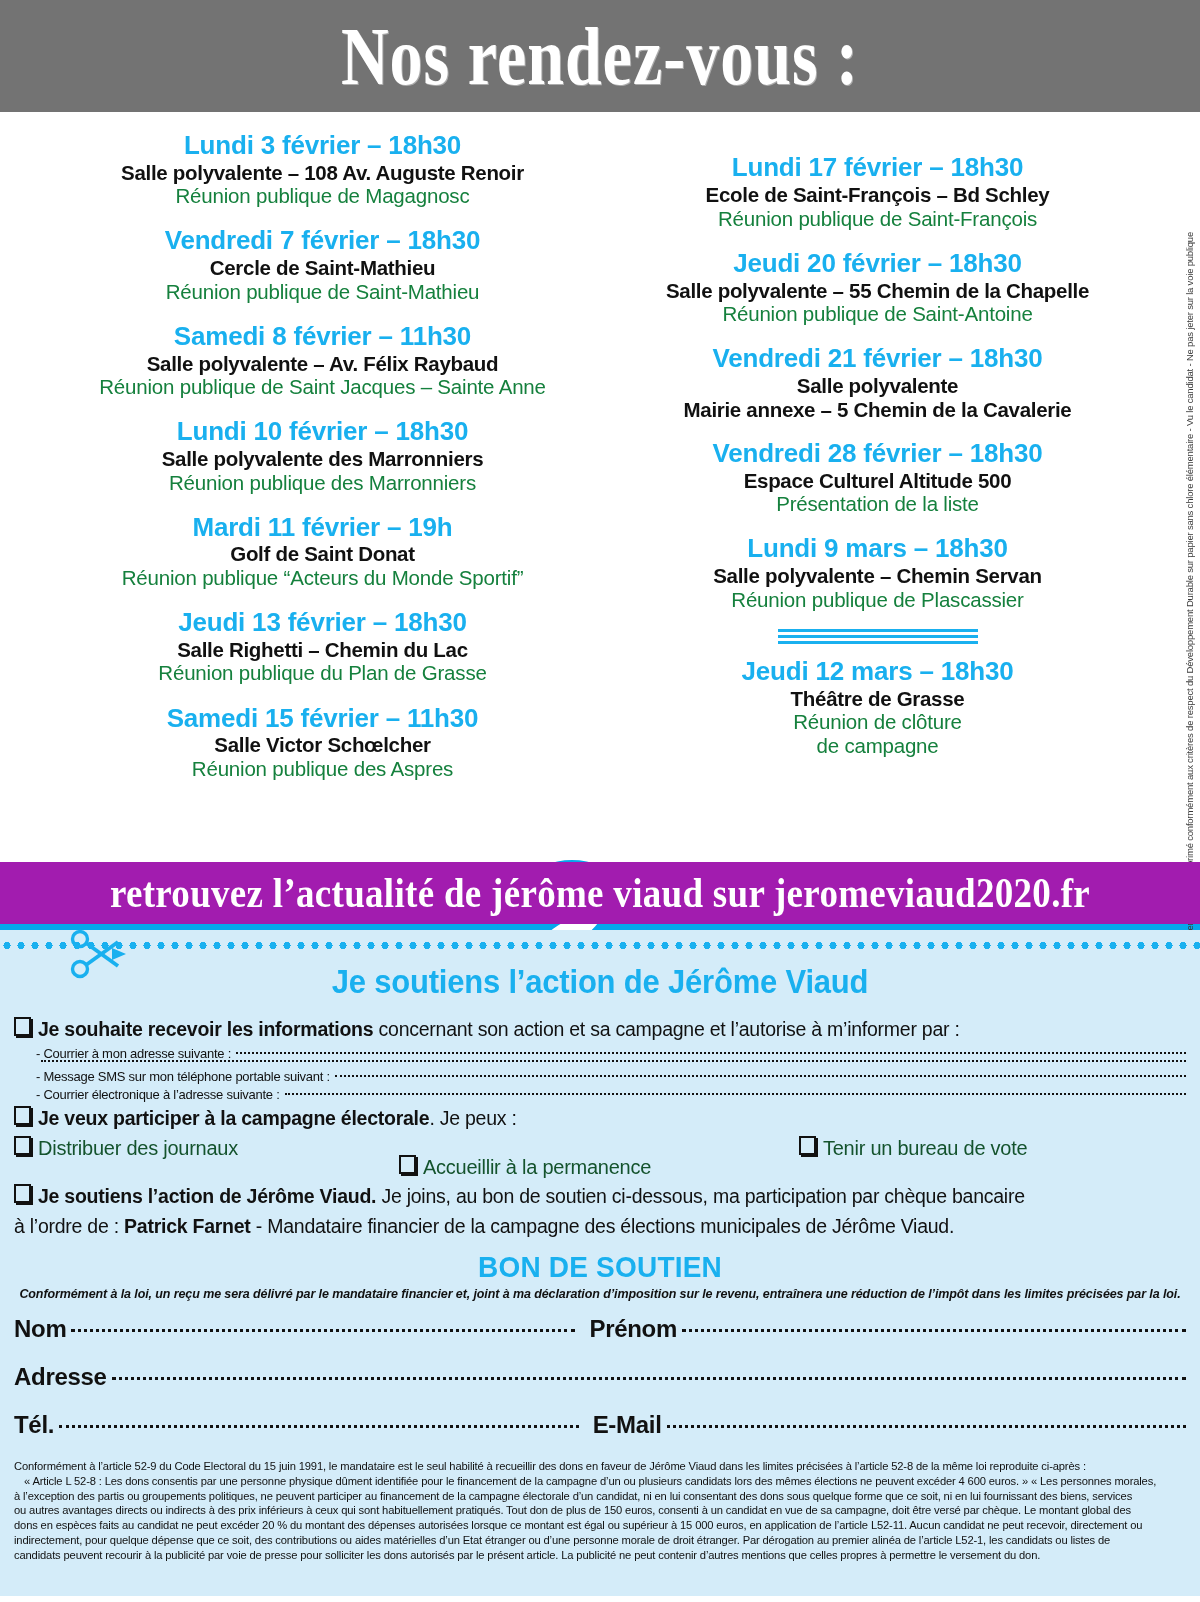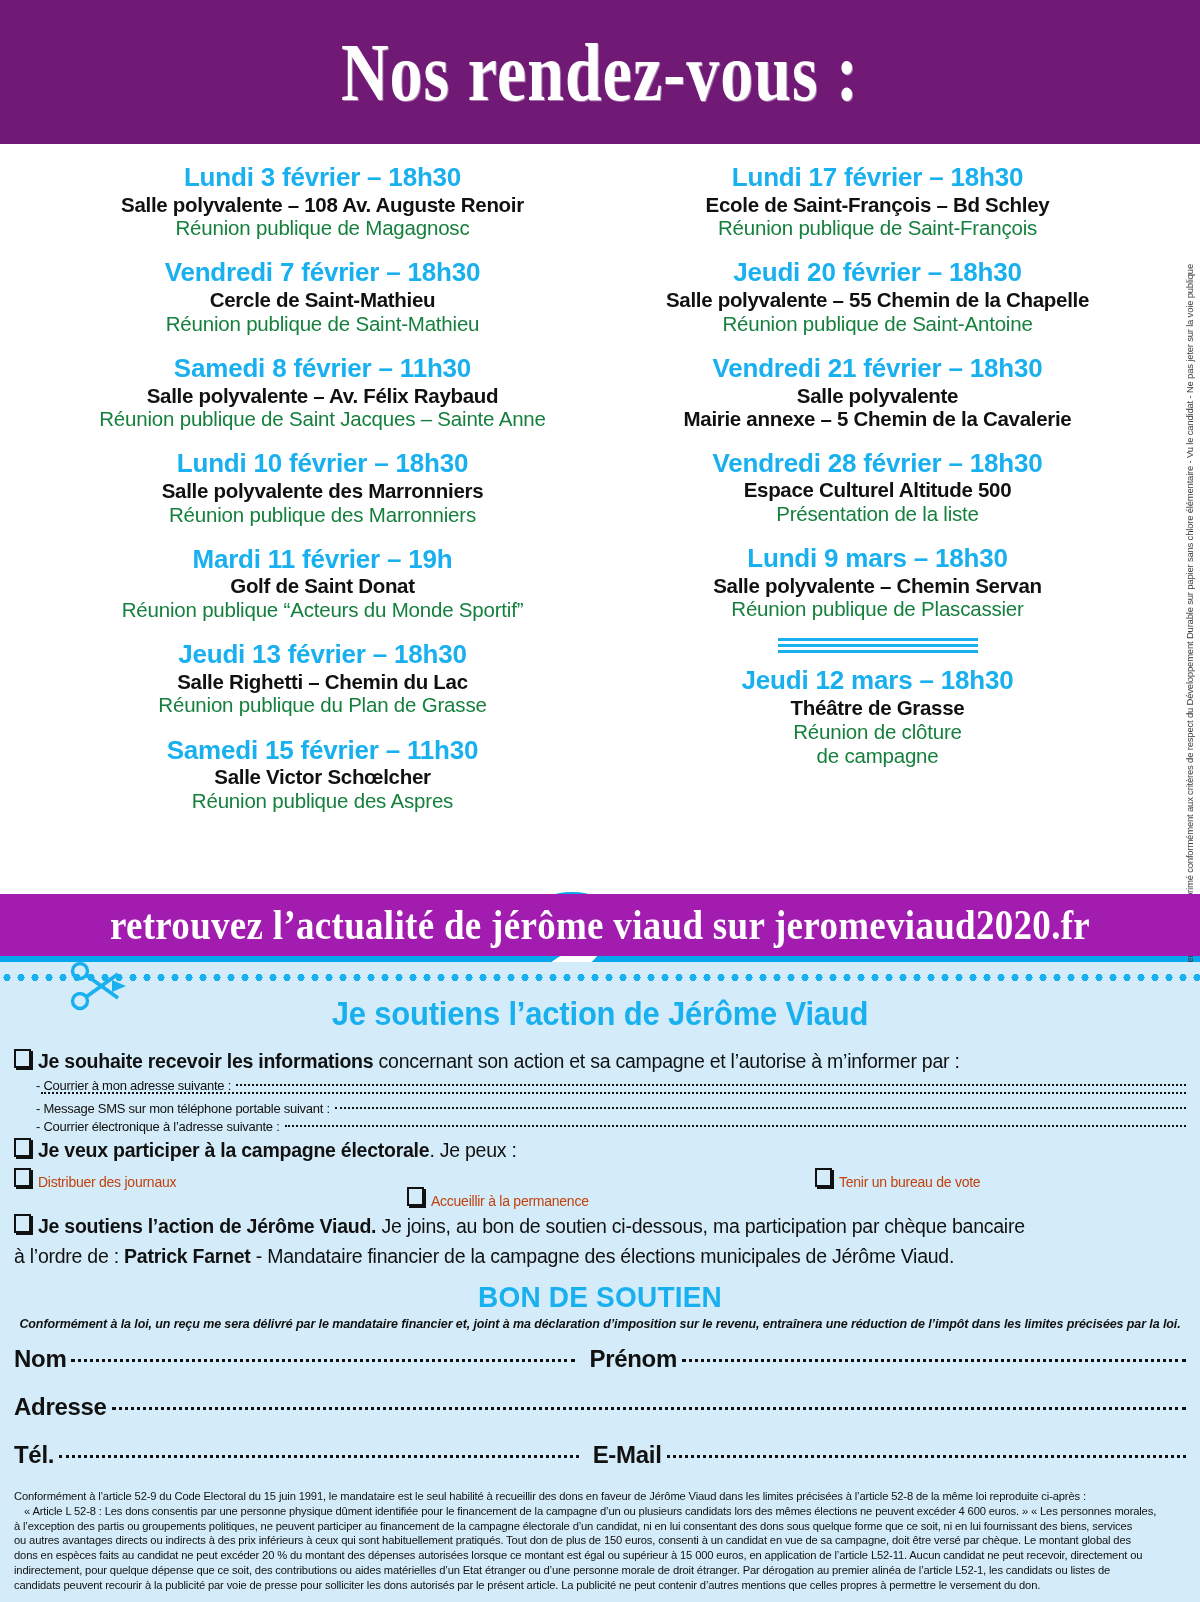--- a/index.html
+++ b/index.html
@@ -5,41 +5,41 @@
   html,body{margin:0;padding:0;}
   body{
     width:1200px;height:1602px;
     background:#ffffff;
     font-family:"Liberation Sans", sans-serif;
     overflow:hidden;
     position:relative;
   }
   
   .header-band{
-    height:144px;
-    background:#701a75;
+    height:112px;
+    background:#737373;
     display:flex;align-items:center;justify-content:center;
   }
   .header-title{
     font-family:"Liberation Serif", serif;
     font-weight:bold;
     font-size:66px;
     color:#ffffff;
     letter-spacing:1px;
     transform:scaleY(1.25);
     text-shadow:1px 1px 0 rgba(255,255,255,.4);
   }
   
   .events-area{
     position:relative;
     height:742px;
     padding:18px 60px 0 60px;
     box-sizing:border-box;
   }
-  .columns{display:flex;gap:30px;}
+  .columns{display:flex;gap:30px;align-items:center;}
   .col{width:50%;}
   .event{text-align:center;margin-bottom:17px;}
   .ev-date{
     color:#19b0ef;
     font-weight:bold;
     font-size:26px;
     line-height:1.18;
     letter-spacing:-0.2px;
   }
   .ev-venue{
@@ -157,24 +157,23 @@
     padding-left:22px;
   }
   .leader{
     flex:1 1 auto;
     border-bottom:2.5px dotted #111;
     margin-left:5px;
     position:relative;top:-4px;
   }
   .subrow{
     display:flex;
-    font-size:14px;color:#c2410c;
+    font-size:20px;color:#14532d;
     letter-spacing:-0.25px;
     margin:4px 0 4px 0;
-    gap:8px;
   }
   .subrow .cell{display:flex;align-items:baseline;}
   .cell1{width:385px;}
   .cell2{width:400px;margin-top:19px;}
   .bon-title{
     text-align:center;
     color:#19b0ef;
     font-weight:bold;
     font-size:28px;
     transform:scaleY(1.08);

